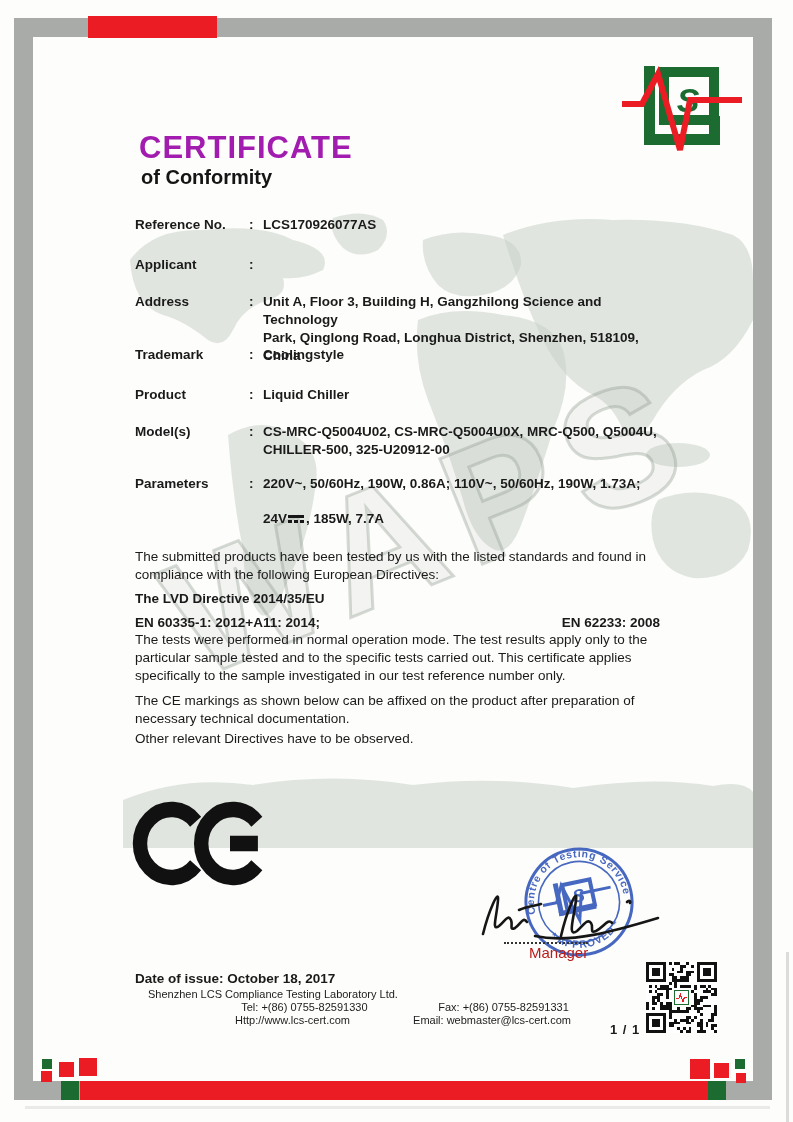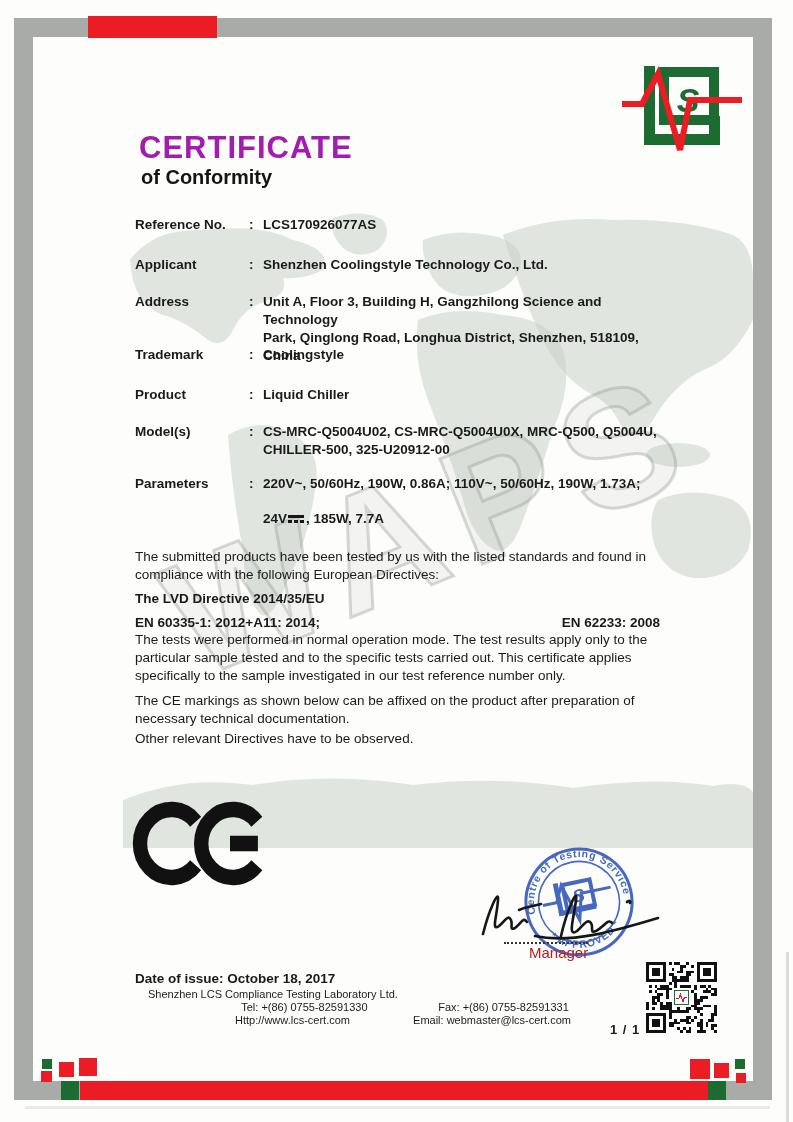--- a/index.html
+++ b/index.html
@@ -115,21 +115,20 @@
     <div class="subtitle">of Conformity</div>
 
     <div class="field-row" style="top:216px">
       <span class="f-label">Reference No.</span>
       <span class="f-colon">:</span>
       <span class="f-value">LCS170926077AS</span>
     </div>
     <div class="field-row" style="top:256px">
       <span class="f-label">Applicant</span>
       <span class="f-colon">:</span>
-      <span class="f-value">Shenzhen Coolingstyle Technology Co., Ltd.</span>
     </div>
     <div class="field-row" style="top:293px">
       <span class="f-label">Address</span>
       <span class="f-colon">:</span>
       <span class="f-value">Unit A, Floor 3, Building H, Gangzhilong Science and Technology
 Park, Qinglong Road, Longhua District, Shenzhen, 518109, China</span>
     </div>
     <div class="field-row" style="top:346px">
       <span class="f-label">Trademark</span>
       <span class="f-colon">:</span>

